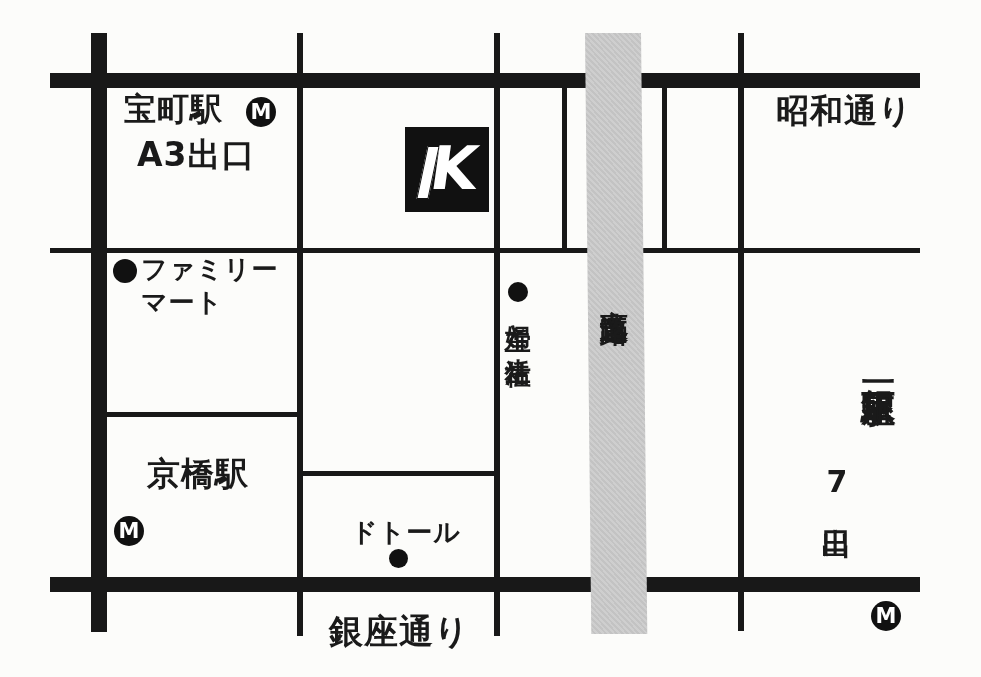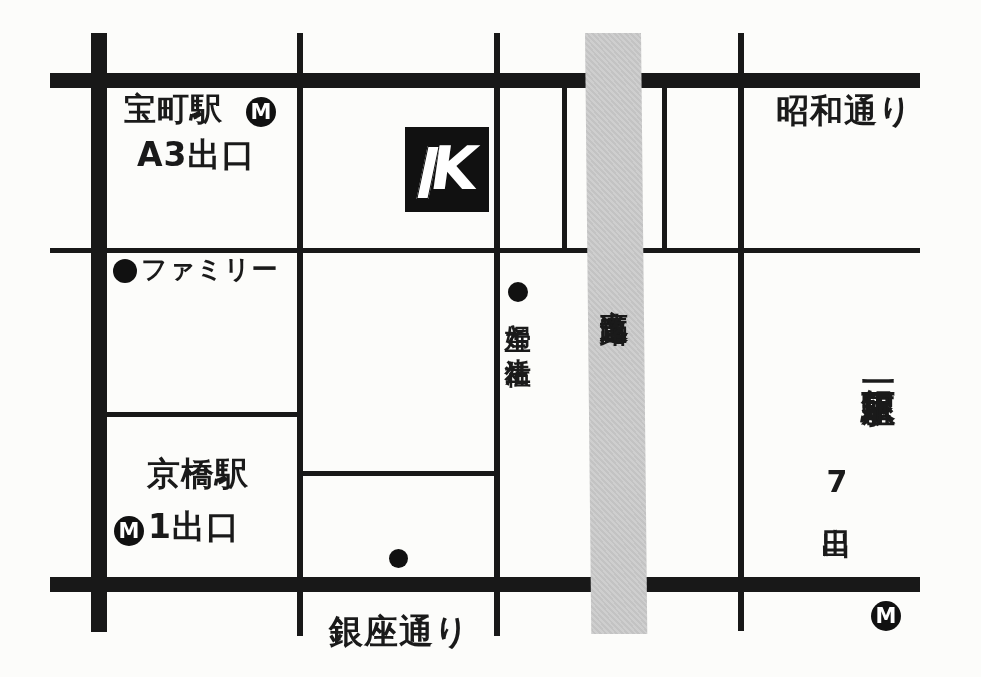--- a/index.html
+++ b/index.html
@@ -111,29 +111,30 @@
 
   <div class="label" style="left:124px;top:93px;font-size:32px;">宝町駅</div>
   <div class="metro" style="left:246px;top:97px;">M</div>
   <div class="label" style="left:126px;top:138px;font-size:33px;margin-left:11px;">A3出口</div>
 
   <div class="label" style="left:776px;top:94px;font-size:33px;">昭和通り</div>
 
   <div class="dot" style="left:113px;top:259px;width:24px;height:24px;"></div>
   <div class="label two-line" style="left:141px;top:255px;font-size:26px;font-family:Liberation Mono, monospace;">
     <div>ファミリー</div>
+    <div>マート</div>
   </div>
 
   <div class="dot" style="left:508px;top:282px;width:20px;height:20px;"></div>
   <div class="label vtext" style="left:504px;top:305px;font-size:26px;letter-spacing:1px;">主婦と生活社</div>
 
   <div class="label" style="left:147px;top:457px;font-size:33px;">京橋駅</div>
   <div class="metro" style="left:114px;top:516px;">M</div>
-  <div class="label" style="left:148px;top:510px;font-size:33px;">1出口</div>
 
+  <div class="label" style="left:351px;top:519px;font-size:26px;">ドトール</div>
   <div class="dot" style="left:389px;top:549px;width:19px;height:19px;"></div>
 
   <div class="label" style="left:329px;top:614px;font-size:34px;">銀座通り</div>
 
   <div class="label vtext" style="left:860px;top:362px;font-size:34px;letter-spacing:1px;">銀座一丁目駅</div>
   <div class="label vtext" style="left:821px;top:464px;font-size:30px;letter-spacing:5px;">7出口</div>
   <div class="metro" style="left:871px;top:601px;">M</div>
 
 </div>
 

